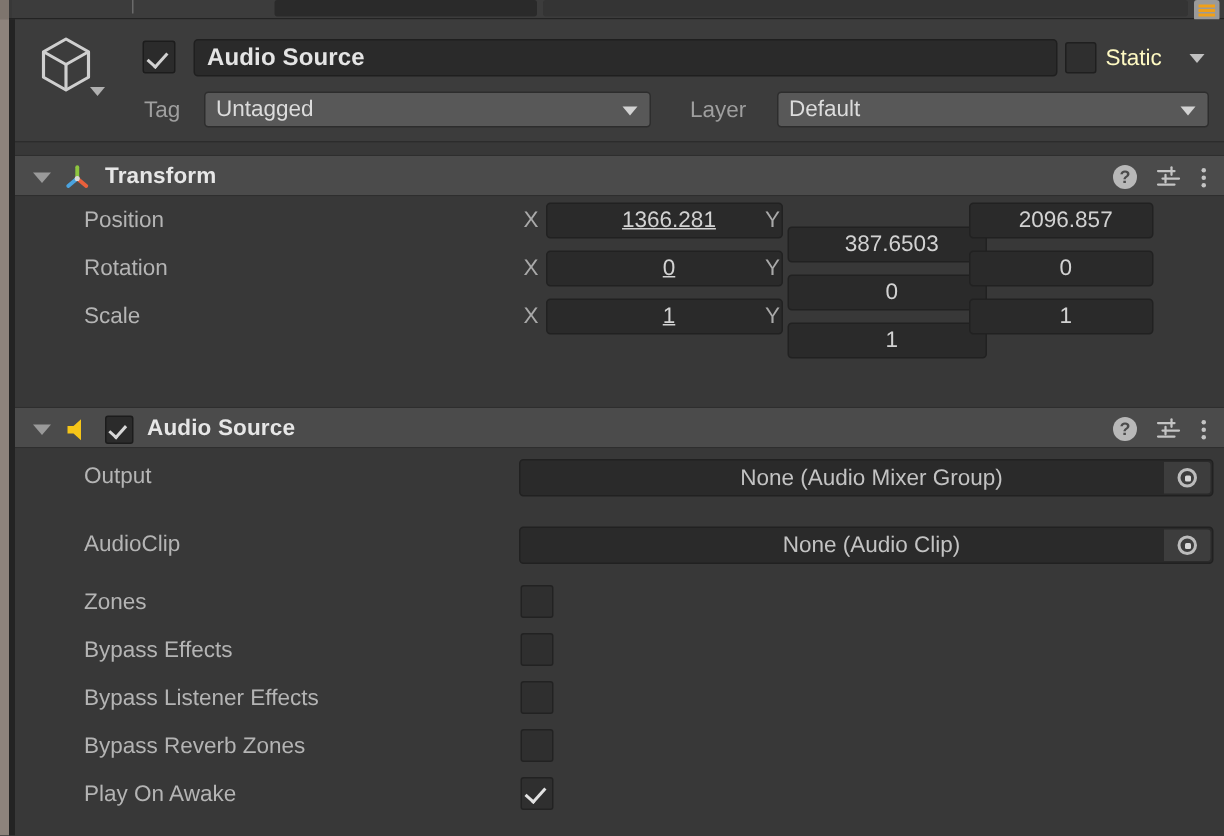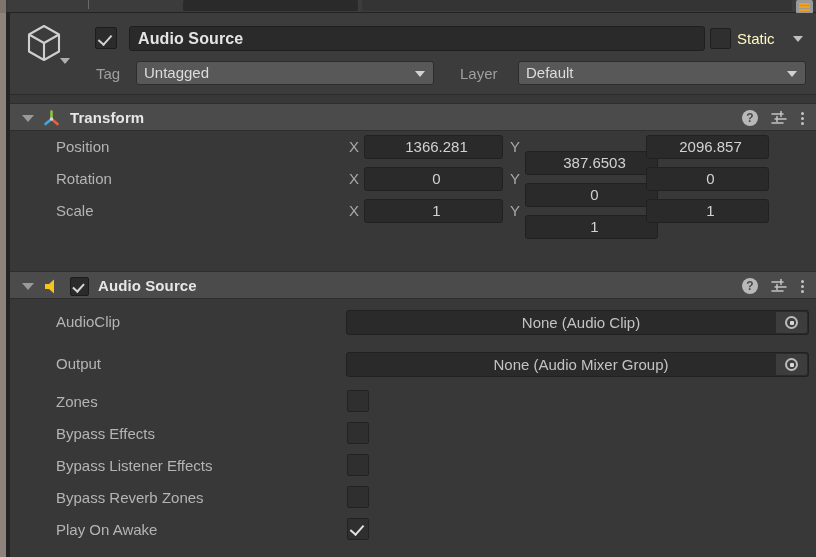--- a/index.html
+++ b/index.html
@@ -347,21 +347,21 @@
   .axis {
     position: absolute;
     top: 6px;
     color: #a9a9a9;
     font-size: 15px;
     line-height: 20px;
   }
   .ax-x { left: 339px; }
   .ax-y { left: 500px; }
   .ax-z { left: 661px; }
-  .f-x { left: 354px; width: 139px; }
+  .f-x { left: 354px; width: 158px; text-decoration: underline; }
   .f-y { left: 515px; width: 133px; margin-top: 16px; }
   .f-z { left: 636px; width: 123px; }
 
   
   .obj-field {
     position: absolute;
     left: 336px; top: 4px;
     width: 463px; height: 25px;
     background: #2a2a2a;
     border: 1px solid #212121;
@@ -563,40 +563,40 @@
             </svg>
           </div>
           <div class="ic-kebab">
               <i></i>
               <i></i>
               <i></i>
             </div>
         </div>
       </div>
 
+      <div class="row" style="height:41px;">
+        <div class="row-label" style="top:9px;">Output</div>
+        <div class="obj-field" style="top:7px;">
+          <span>None (Audio Mixer Group)</span>
+          <span class="obj-picker">
+              <span class="ring"></span>
+            </span>
+        </div>
+      </div>
+
       <div class="row" style="height:46px;">
         <div class="row-label" style="top:13px;">AudioClip</div>
         <div class="obj-field" style="top:11px;">
           <span>None (Audio Clip)</span>
           <span class="obj-picker">
               <span class="ring"></span>
             </span>
         </div>
       </div>
 
-      <div class="row" style="height:41px;">
-        <div class="row-label" style="top:9px;">Output</div>
-        <div class="obj-field" style="top:7px;">
-          <span>None (Audio Mixer Group)</span>
-          <span class="obj-picker">
-              <span class="ring"></span>
-            </span>
-        </div>
-      </div>
-
       <div class="row">
         <div class="row-label">Zones</div>
         <div class="chk"></div>
       </div>
 
       <div class="row">
         <div class="row-label">Bypass Effects</div>
         <div class="chk"></div>
       </div>
 

